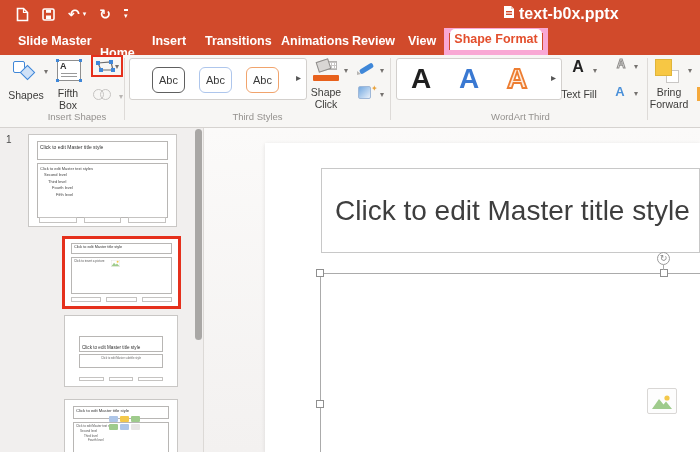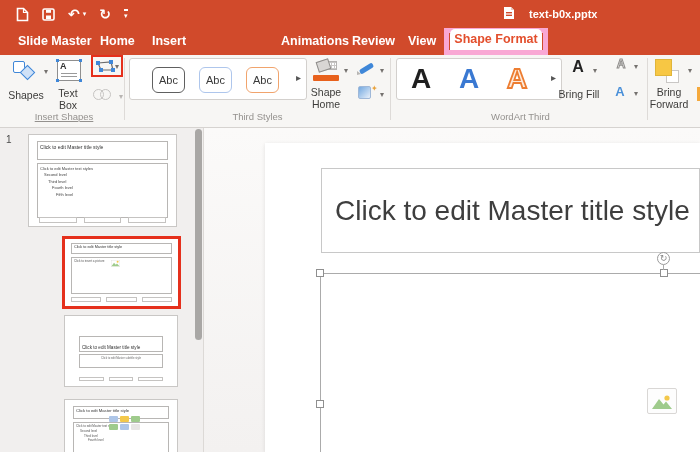--- a/index.html
+++ b/index.html
@@ -7,39 +7,39 @@
   .app { position:relative; width:700px; height:452px; overflow:hidden;
          font-family:"Liberation Sans", sans-serif; background:#f7f6f4; }
 
   
   .titlebar { position:absolute; left:0; top:0; width:700px; height:28px; background:#d14a2b; }
   .qat { position:absolute; left:16px; top:0; height:28px; display:flex; align-items:center; gap:13px; }
   .qicon { display:flex; align-items:center; color:#fff; cursor:default; }
   .uglyph { font-family:"DejaVu Sans", sans-serif; font-size:14px; font-weight:bold; color:#fff; line-height:1; }
   .caret { font-family:"DejaVu Sans", sans-serif; font-size:7px; color:#fff; margin-left:3px; }
   .qcustom { border-top:2px solid #fff; padding-top:1px; font-size:7px; font-family:"DejaVu Sans", sans-serif; color:#fff; }
-  .doc-title { position:absolute; left:503px; top:0; height:28px; display:flex; align-items:center; gap:14px;
-               color:#fff; font-weight:bold; font-size:11px; }
+  .doc-title { position:absolute; left:503px; top:0; height:28px; display:flex; align-items:center; gap:4px;
+               color:#fff; font-weight:bold; font-size:16px; }
 
   
   .tabrow { position:absolute; left:0; top:28px; width:700px; height:27px; background:#d14a2b; }
   .tab { position:absolute; top:0; height:27px; line-height:27px; color:#fff; font-weight:bold; font-size:12.5px; white-space:nowrap; cursor:default; }
-  .tab-0 { left:18px; } .tab-1 { left:100px; } .tab-2 { left:152px; } .tab-3 { left:205px; }
+  .tab-0 { left:18px; } .tab-1 { left:100px;margin-top:12px; } .tab-2 { left:152px; } .tab-3 { left:205px; }
   .tab-4 { left:281px; } .tab-5 { left:352px; } .tab-6 { left:408px; }
   .blue-box { position:absolute; left:444px; top:0px; width:104px; height:27px;
               border:5px solid #f9a8d4; display:flex; align-items:flex-end; justify-content:center; z-index:6; }
   .active-tab { width:92px; height:21px; background:#fff; border-radius:5px 5px 0 0;
                 color:#e34f2d; font-weight:bold; font-size:12.5px; text-align:center; line-height:21px; }
 
   
   .ribbon { position:absolute; left:0; top:55px; width:700px; height:73px; background:#f7f6f4; border-bottom:1px solid #d6d3d0; }
   .vdiv { position:absolute; top:3px; height:62px; width:1px; background:#dedbd8; }
   .vdiv-1 { left:124px; } .vdiv-2 { left:390px; } .vdiv-3 { left:647px; }
   .grp { position:absolute; top:56px; font-size:9.5px; color:#94918e; text-align:center; }
-  .grp-insert { left:10px; width:108px;text-decoration:underline; } .grp-ss { left:210px; width:95px; } .grp-wa { left:468px; width:105px; }
+  .grp-insert { left:23px; width:108px; } .grp-ss { left:210px; width:95px; } .grp-wa { left:468px; width:105px; }
   .lbl { position:absolute; font-size:10.5px; color:#3d3c3a; text-align:center; line-height:1.15; }
   .lbl-shapes { left:0px; top:34px; width:52px; }
   .lbl-textbox { left:48px; top:32px; width:40px; }
   .lbl-shapefill { left:303px; top:31px; width:46px; }
   .lbl-textfill { left:556px; top:33px; width:46px; }
   .lbl-bring { left:640px; top:31px; width:58px; }
   .rcaret { position:absolute; font-family:"DejaVu Sans", sans-serif; font-size:8px; color:#75726f; }
   .gcaret { color:#b8b5b2; }
 
   .shapes-ic { position:absolute; left:12px; top:5px; width:28px; height:24px; }
@@ -202,20 +202,21 @@
           </svg>
       </span>
       <span>text-b0x.pptx</span>
     </div>
   </div>
 
   <div class="tabrow">
     <span class="tab tab-0">Slide Master</span>
     <span class="tab tab-1">Home</span>
     <span class="tab tab-2">Insert</span>
+    <span class="tab tab-3">Transitions</span>
     <span class="tab tab-4">Animations</span>
     <span class="tab tab-5">Review</span>
     <span class="tab tab-6">View</span>
     <div class="blue-box">
       <span class="active-tab">Shape Format</span>
     </div>
   </div>
 
   <div class="ribbon">
 
@@ -228,21 +229,21 @@
 
     <div class="tbox-ic">
       <span class="tb-a">A</span>
       <span class="tb-line1"></span>
       <span class="tb-line2"></span>
       <span class="tb-dot tb-tl"></span>
       <span class="tb-dot tb-tr"></span>
       <span class="tb-dot tb-bl"></span>
       <span class="tb-dot tb-br"></span>
     </div>
-    <div class="lbl lbl-textbox">Text Box</div>
+    <div class="lbl lbl-textbox">Fifth Box</div>
 
     <div class="red-box-icon">
       <span class="ep-wrap">
         <svg width="20" height="13" viewBox="0 0 20 13">
             <path d="M3 3 L16 2 L18 10 L6 10 Z" fill="none" stroke="#6b6b6b" stroke-width="1.2"></path>
             <rect x="1" y="1" width="4" height="4" fill="#3f87d8"></rect>
             <rect x="14" y="0" width="4" height="4" fill="#3f87d8"></rect>
             <rect x="16" y="8" width="4" height="4" fill="#3f87d8"></rect>
             <rect x="4" y="8" width="4" height="4" fill="#3f87d8"></rect>
           </svg>
@@ -265,21 +266,21 @@
       <span class="abc abc-2">Abc</span>
       <span class="gal-more">▸</span>
     </div>
 
     <div class="sfill-ic">
       <span class="bucket-grid"></span>
       <span class="bucket"></span>
       <span class="sfill-bar"></span>
     </div>
     <span class="rcaret c-sfill">▾</span>
-    <div class="lbl lbl-shapefill">Shape Home</div>
+    <div class="lbl lbl-shapefill">Shape Click</div>
 
     <div class="pen-ic">
       <span class="pen-tip"></span>
       <span class="pen-body"></span>
     </div>
     <span class="rcaret c-pen">▾</span>
     <div class="eff-ic"></div>
     <span class="eff-spark">✦</span>
     <span class="rcaret c-eff">▾</span>
 
@@ -291,21 +292,21 @@
       <span class="wa wa-1">A</span>
       <span class="wa wa-2">A</span>
       <span class="gal-more">▸</span>
     </div>
 
     <div class="tfill-ic">
       <span class="tfill-a">A</span>
       <span class="tfill-bar"></span>
     </div>
     <span class="rcaret c-tfill">▾</span>
-    <div class="lbl lbl-textfill">Bring Fill</div>
+    <div class="lbl lbl-textfill">Text Fill</div>
 
     <div class="tol-ic">
       <span class="tol-a">A</span>
       <span class="tol-bar"></span>
     </div>
     <span class="rcaret c-tol">▾</span>
     <div class="teff-ic">A</div>
     <span class="rcaret c-teff">▾</span>
 
     <div class="grp grp-wa">WordArt Third</div>

